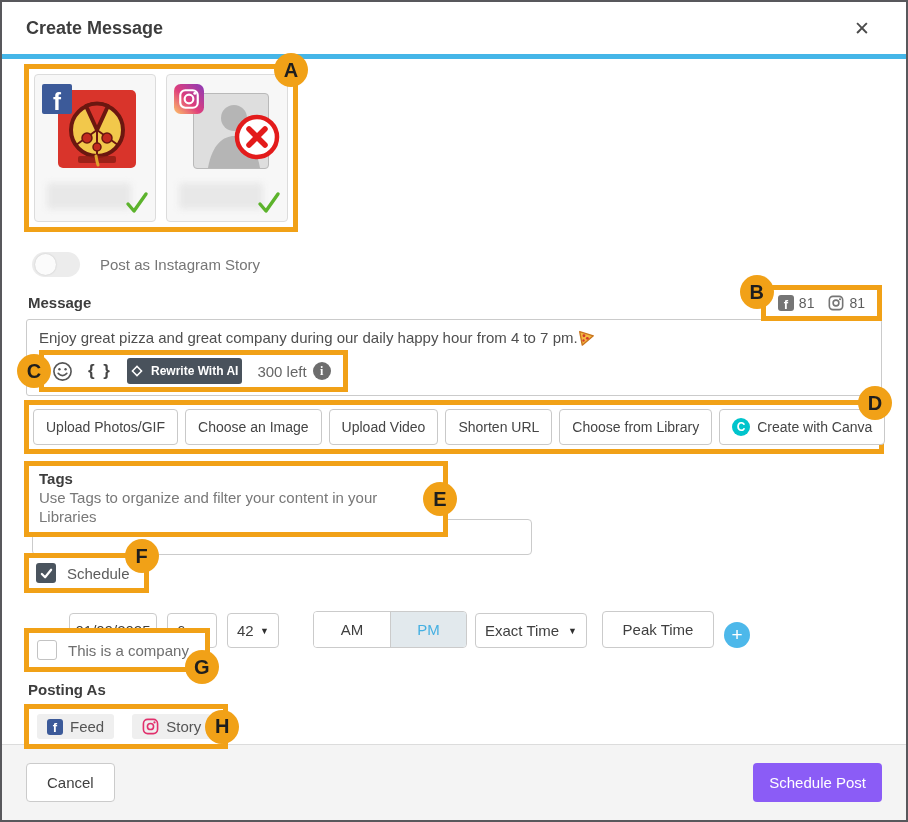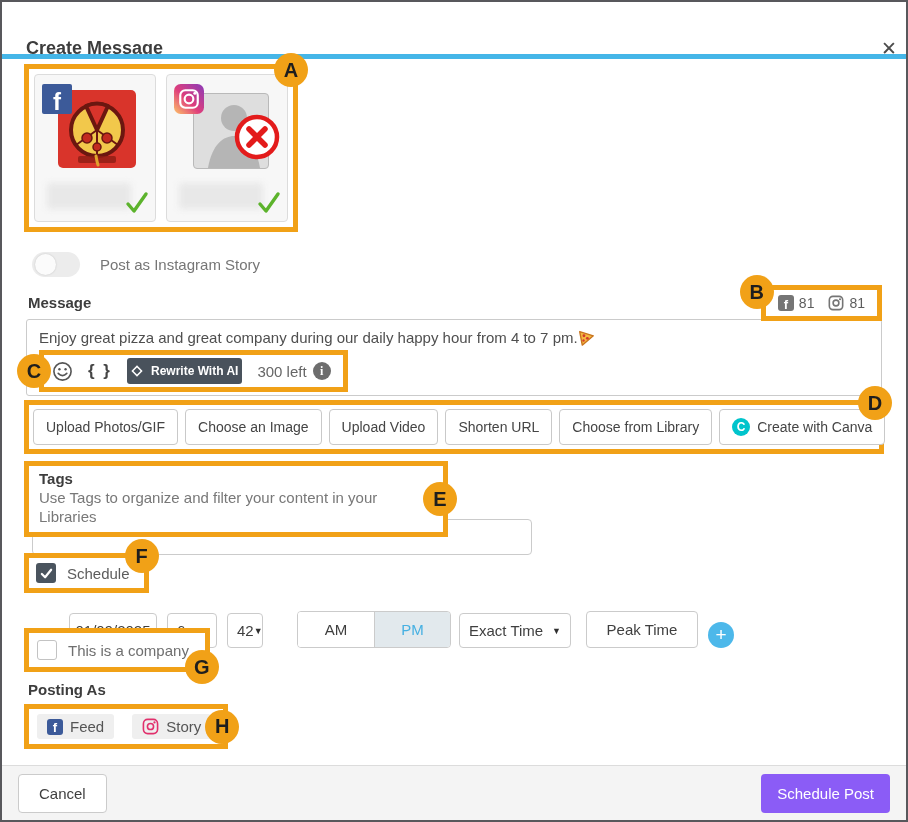--- a/index.html
+++ b/index.html
@@ -1,21 +1,21 @@
 <!DOCTYPE html>
 <html><head>
 <meta charset="utf-8">
 <style>
   * { box-sizing: border-box; margin: 0; padding: 0; }
   html,body { background:#fff; }
   body { font-family:"Liberation Sans", sans-serif; }
   .dialog { position:relative; width:908px; height:822px; background:#fff; border:2px solid #58585c; overflow:hidden; }
 
   
-  .header { position:absolute; top:0; left:0; right:0; height:52px; display:flex; align-items:center; justify-content:space-between; padding:0 9px 0 24px; background:#fff;margin-top:20px; }
+  .header { position:absolute; top:0; left:0; right:0; height:52px; display:flex; align-items:center; justify-content:space-between; padding:0 36px 0 24px; background:#fff; }
   .title { font-size:18px; font-weight:700; color:#3d3d3d; }
   .close { font-size:19px; color:#4b4b4b; cursor:pointer; line-height:1; }
   .accent-bar { position:absolute; top:52px; left:0; right:0; height:5px; background:#45b6e8; }
 
   
   .anno { position:absolute; border:5px solid #f1a117; z-index:5; background:transparent; }
   .badge { position:absolute; width:34px; height:34px; border-radius:50%; background:#f1a117; color:#1e1e1e; font-size:20px; font-weight:700; display:flex; align-items:center; justify-content:center; z-index:6; }
 
   
   .anno-a { top:62px; left:22px; padding:5px; display:flex; gap:10px; }
@@ -73,21 +73,21 @@
   .cb.checked { background:#4a545e; display:flex; align-items:center; justify-content:center; }
   .cb.unchecked { background:#fff; border:1px solid #c3c3c3; }
   .cb-label { font-size:15px; color:#5c5c5c; }
 
   
   .date-row { position:absolute; top:588px; left:30px; display:flex; align-items:flex-end;padding-left:37px; }
   .date-input { width:88px; height:35px; border:1px solid #cbcbcb; border-radius:4px; text-align:center; font-size:15px; color:#3f3f3f; font-family:"Liberation Sans",sans-serif; }
   .sel { height:35px; border:1px solid #cbcbcb; border-radius:4px; background:#fff; display:flex; align-items:center; justify-content:space-between; padding:0 9px; font-size:15px; color:#3f3f3f; cursor:pointer; }
   .sel .caret { font-size:9px; color:#2f2f2f; }
   .sel-hour { width:50px; margin-left:10px; }
-  .sel-min { width:36px; margin-left:10px;margin-top:23px; }
+  .sel-min { width:52px; margin-left:10px;margin-top:23px; }
   .ampm { margin-left:34px; height:37px; border:1px solid #cbcbcb; border-radius:4px; display:flex; overflow:hidden; }
   .seg { width:76px; display:flex; align-items:center; justify-content:center; font-size:15px; cursor:pointer; }
   .seg.am { background:#fff; color:#3f3f3f; }
   .seg.pm { background:#e2e9ed; color:#45b0e2; border-left:1px solid #cbcbcb; }
   .sel-mode { width:112px; margin-left:8px; }
   .peak-btn { margin-left:15px; width:112px; height:37px; background:#fff; border:1px solid #cbcbcb; border-radius:4px; font-size:15px; color:#3f3f3f; font-family:"Liberation Sans",sans-serif; cursor:pointer; }
   .plus-btn { margin-left:10px; width:26px; height:26px; border-radius:50%; background:#4db8ea; color:#fff; font-size:19px; line-height:1; display:flex; align-items:center; justify-content:center; cursor:pointer; padding-bottom:2px; }
 
   
   .anno-g { top:626px; left:22px; padding:7px 16px 7px 8px; display:flex; align-items:center; gap:11px; background:#fff; }
@@ -95,21 +95,21 @@
   .contest-label { font-size:15px; color:#6f6f6f; }
 
   
   .posting-label { position:absolute; top:679px; left:26px; font-size:15px; font-weight:700; color:#3d3d3d; }
   .anno-h { top:702px; left:22px; padding:5px 12px 5px 8px; display:flex; align-items:center; gap:18px; background:#fff; }
   .anno-h .badge { right:-16px; top:50%; margin-top:-17px; }
   .chip { display:flex; align-items:center; gap:7px; background:#efefef; border-radius:3px; padding:4px 10px; font-size:15px; color:#555; cursor:pointer; }
   .chip .fb-mini { background:#3c5a99; }
 
   
-  .footer { position:absolute; bottom:0; left:0; right:0; height:55px; background:#f4f4f4; border-top:1px solid #dcdcdc; display:flex; align-items:center; justify-content:space-between; padding:0 16px; }
+  .footer { position:absolute; bottom:0; left:0; right:0; height:76px; background:#f4f4f4; border-top:1px solid #dcdcdc; display:flex; align-items:center; justify-content:space-between; padding:0 24px; }
   .cancel-btn { background:#fff; border:1px solid #cbcbcb; border-radius:4px; padding:10px 20px; font-size:15px; color:#3f3f3f; font-family:"Liberation Sans",sans-serif; cursor:pointer; }
   .submit-btn { background:#8b5cf6; border:none; border-radius:4px; padding:11px 16px; font-size:15px; color:#fff; font-family:"Liberation Sans",sans-serif; cursor:pointer; }
 </style>
 </head>
 <body>
 
 <div class="dialog">
 
   <div class="header">
     <div class="title">Create Message</div>

